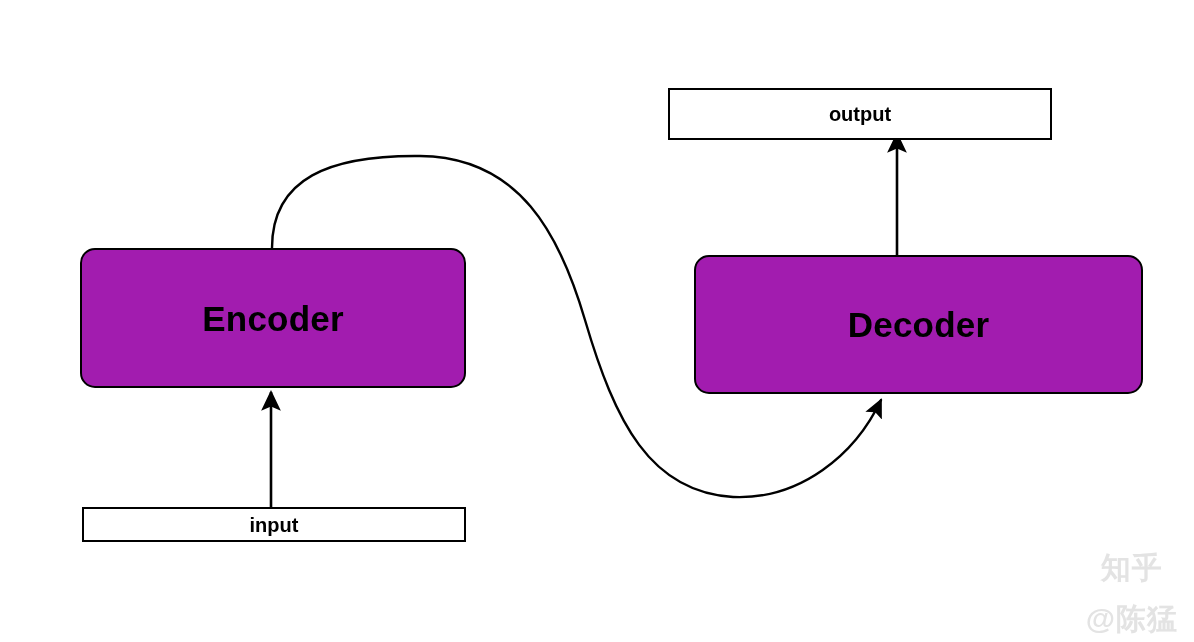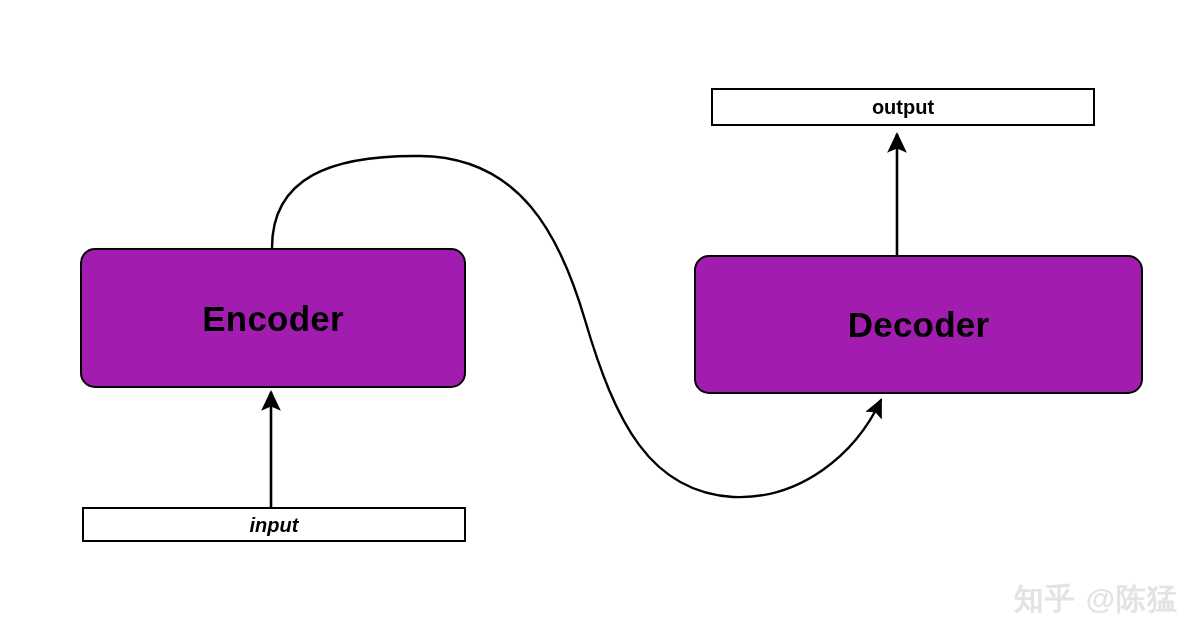--- a/index.html
+++ b/index.html
@@ -71,47 +71,47 @@
     width: 386px;
     height: 140px;
   }
   #node-decoder {
     left: 694px;
     top: 255px;
     width: 449px;
     height: 139px;
   }
   #node-output {
-    left: 711px;
+    left: 668px;
     top: 88px;
     width: 384px;
-    height: 38px;
+    height: 52px;
   }
   #node-input {
     left: 82px;
     top: 507px;
     width: 384px;
     height: 35px;
-    font-style: italic;
   }
 
   
   #watermark {
     position: absolute;
     right: 16px;
-    bottom: 22px;
+    bottom: 2px;
     display: flex;
     align-items: center;
     gap: 10px;
     color: #e3e3e3;
     font-size: 30px;
     font-weight: bold;
     letter-spacing: 1px;
     user-select: none;
     z-index: 4;
+    flex-direction: column;
   }
   #watermark .wm-handle {
     font-weight: bold;
   }
 </style>
 </head>
 <body>
 
 <div id="canvas">
 

